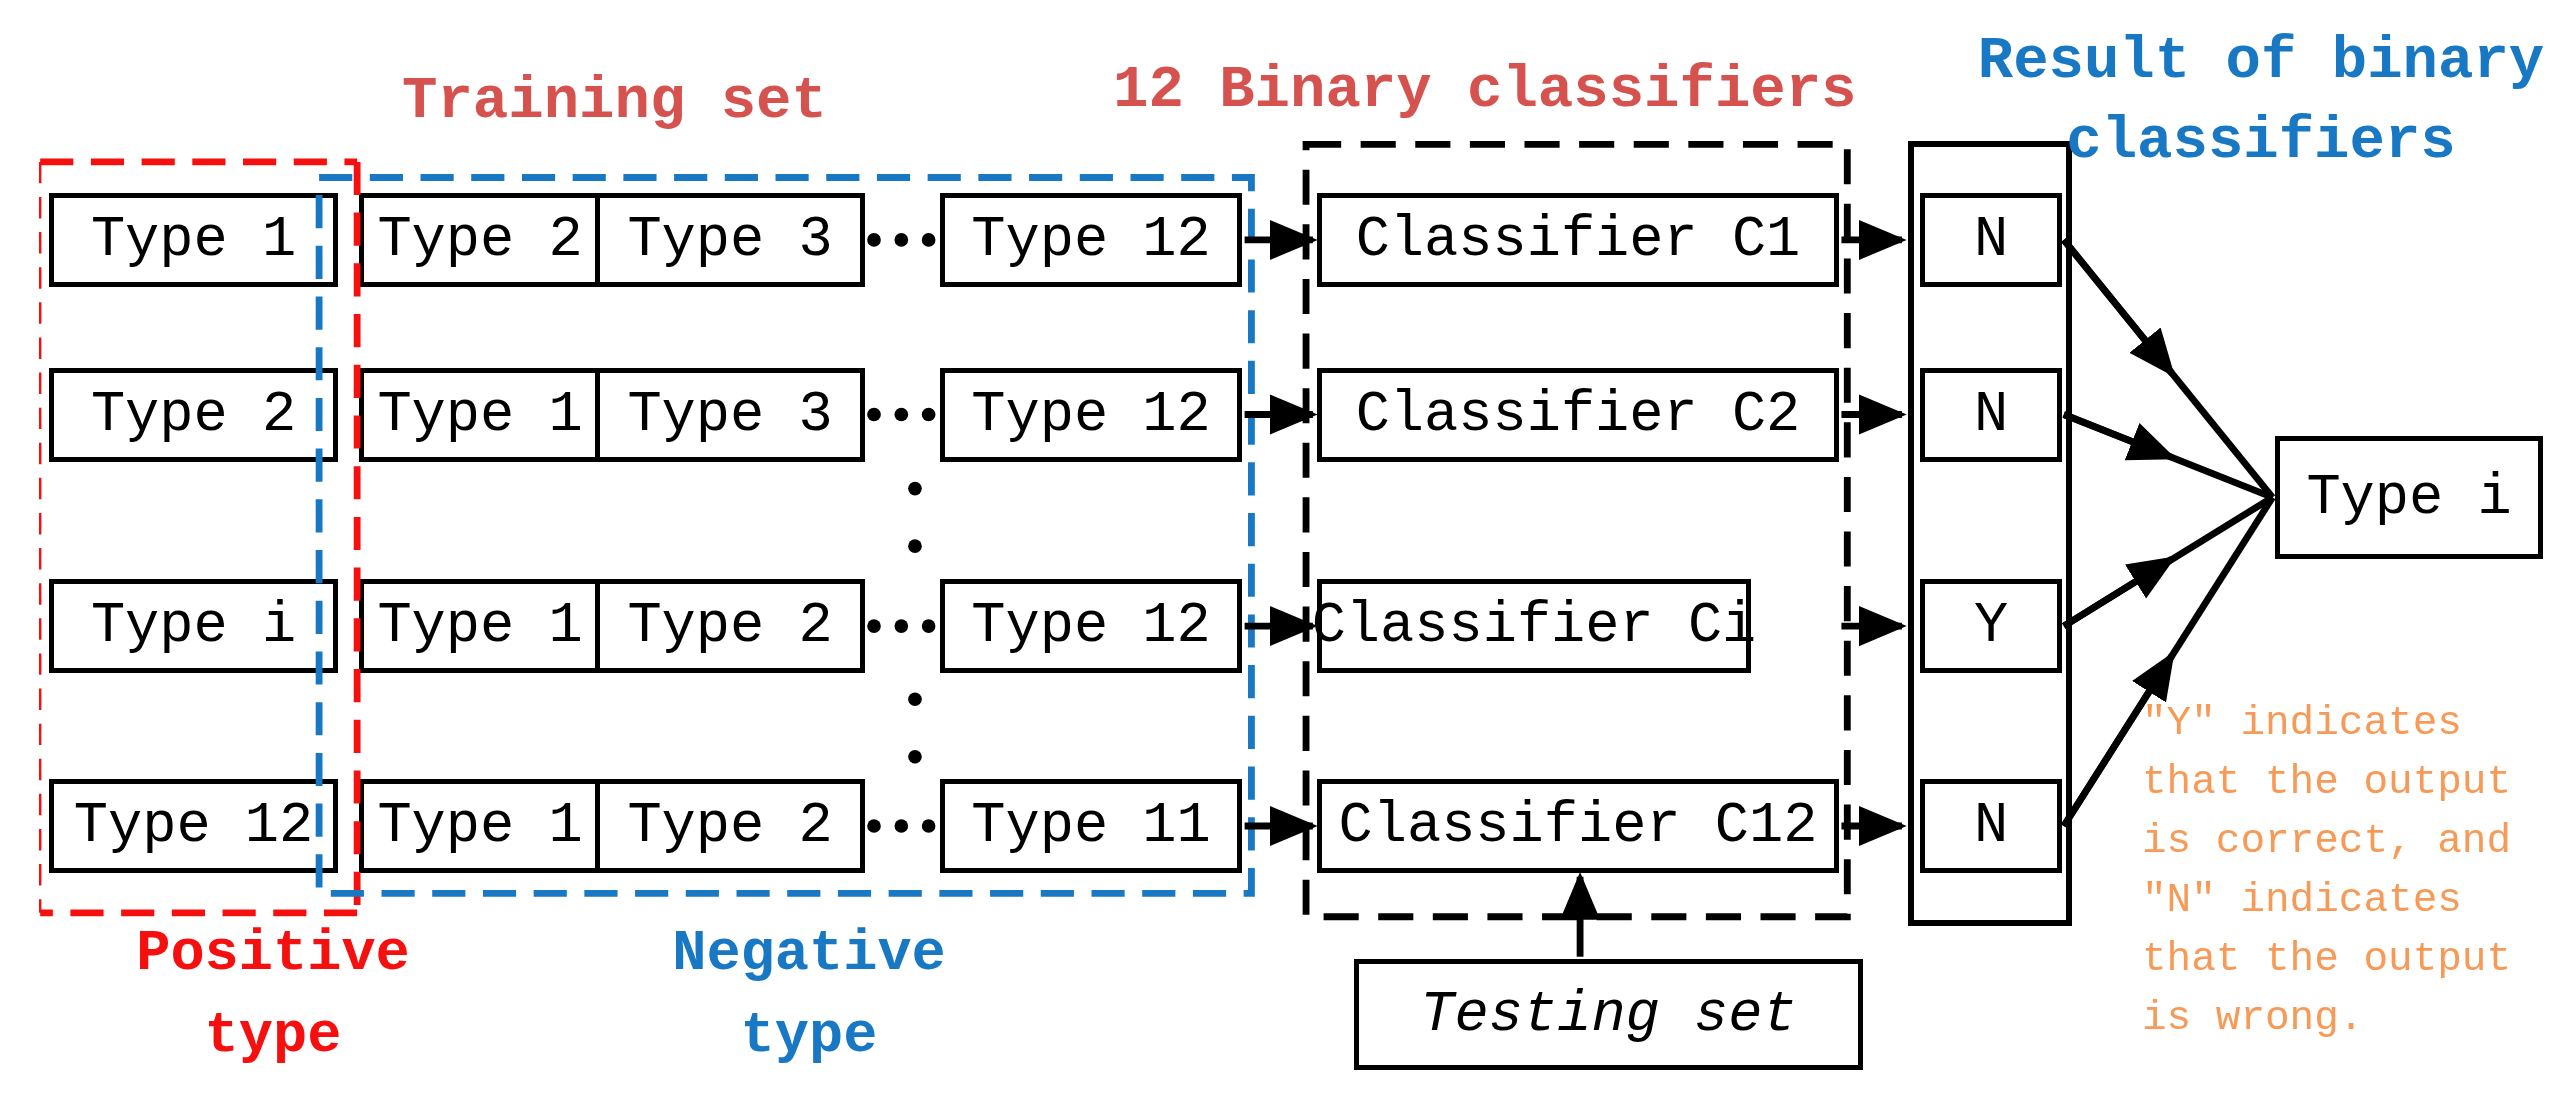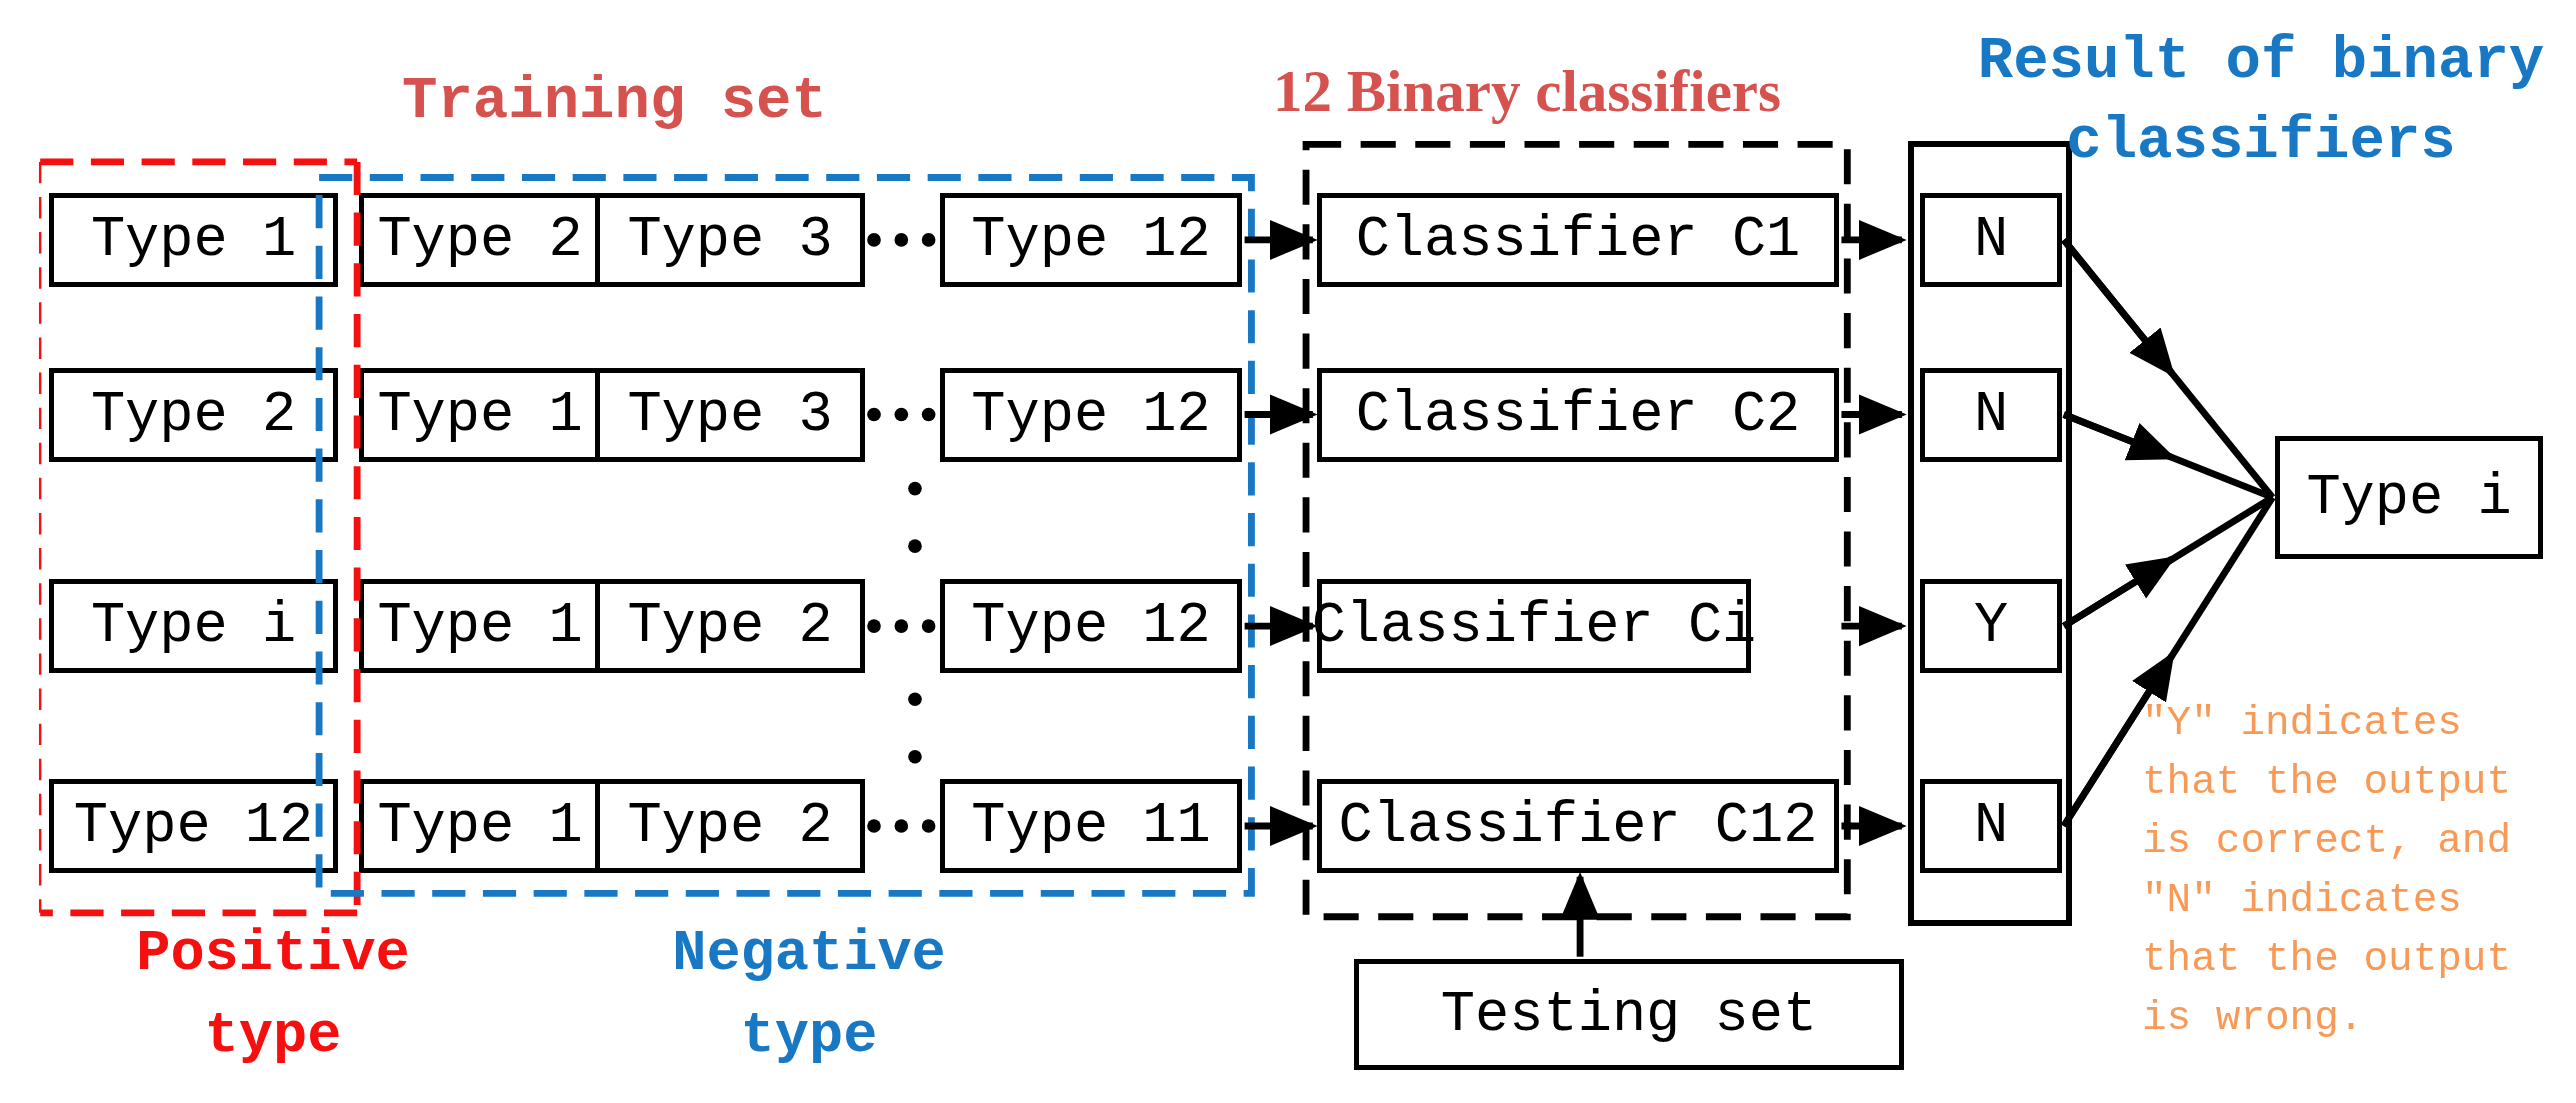--- a/index.html
+++ b/index.html
@@ -28,21 +28,21 @@
   .dash-red { stroke:var(--dash-red); stroke-width:7; stroke-dasharray:34 18; fill:none; }
   .dash-red-thin { stroke:var(--dash-red); stroke-width:2.5; stroke-dasharray:22 14; fill:none; }
   .dot { fill:#000; stroke:none; }
 </style>
 </head>
 <body>
 
 <div class="canvas">
 
   <div class="title c-title-red" style="left:322px; top:68px; width:585px;">Training set</div>
-  <div class="title c-title-red" style="left:1161px; top:57px; width:732px;font-family:Liberation Serif, serif;">12 Binary classifiers</div>
+  <div class="title c-title-red" style="left:1113px; top:57px; width:732px;">12 Binary classifiers</div>
   <div class="title two-line c-blue" style="left:1949px; top:21.5px; width:624px;">
     <div>Result of binary</div>
     <div>classifiers</div>
   </div>
 
   <div class="frame" style="left:1908px; top:141px; width:164px; height:785px;"></div>
 
   <div class="box" style="left:49px;  top:193px; width:289px;">Type 1</div>
   <div class="box" style="left:359px; top:193px; width:242px;">Type 2</div>
   <div class="box" style="left:595px; top:193px; width:270px;">Type 3</div>
@@ -65,21 +65,21 @@
   <div class="box" style="left:1920px;top:579px; width:142px;">Y</div>
 
   <div class="box" style="left:49px;  top:779px; width:289px;">Type 12</div>
   <div class="box" style="left:359px; top:779px; width:242px;">Type 1</div>
   <div class="box" style="left:595px; top:779px; width:270px;">Type 2</div>
   <div class="box" style="left:940px; top:779px; width:302px;">Type 11</div>
   <div class="box" style="left:1317px;top:779px; width:522px;">Classifier C12</div>
   <div class="box" style="left:1920px;top:779px; width:142px;">N</div>
 
   <div class="box" style="left:2275px; top:436px; width:268px; height:123px;">Type i</div>
-  <div class="box" style="left:1354px; top:959px; width:550px; height:111px;">Testing set</div>
+  <div class="box" style="left:1354px; top:959px; width:509px; height:111px;font-style:italic;">Testing set</div>
 
   <div class="group-label c-bright-red" style="left:78px; top:913px; width:390px;">
     <div>Positive</div>
     <div>type</div>
   </div>
   <div class="group-label c-blue" style="left:614px; top:913px; width:390px;">
     <div>Negative</div>
     <div>type</div>
   </div>
 

